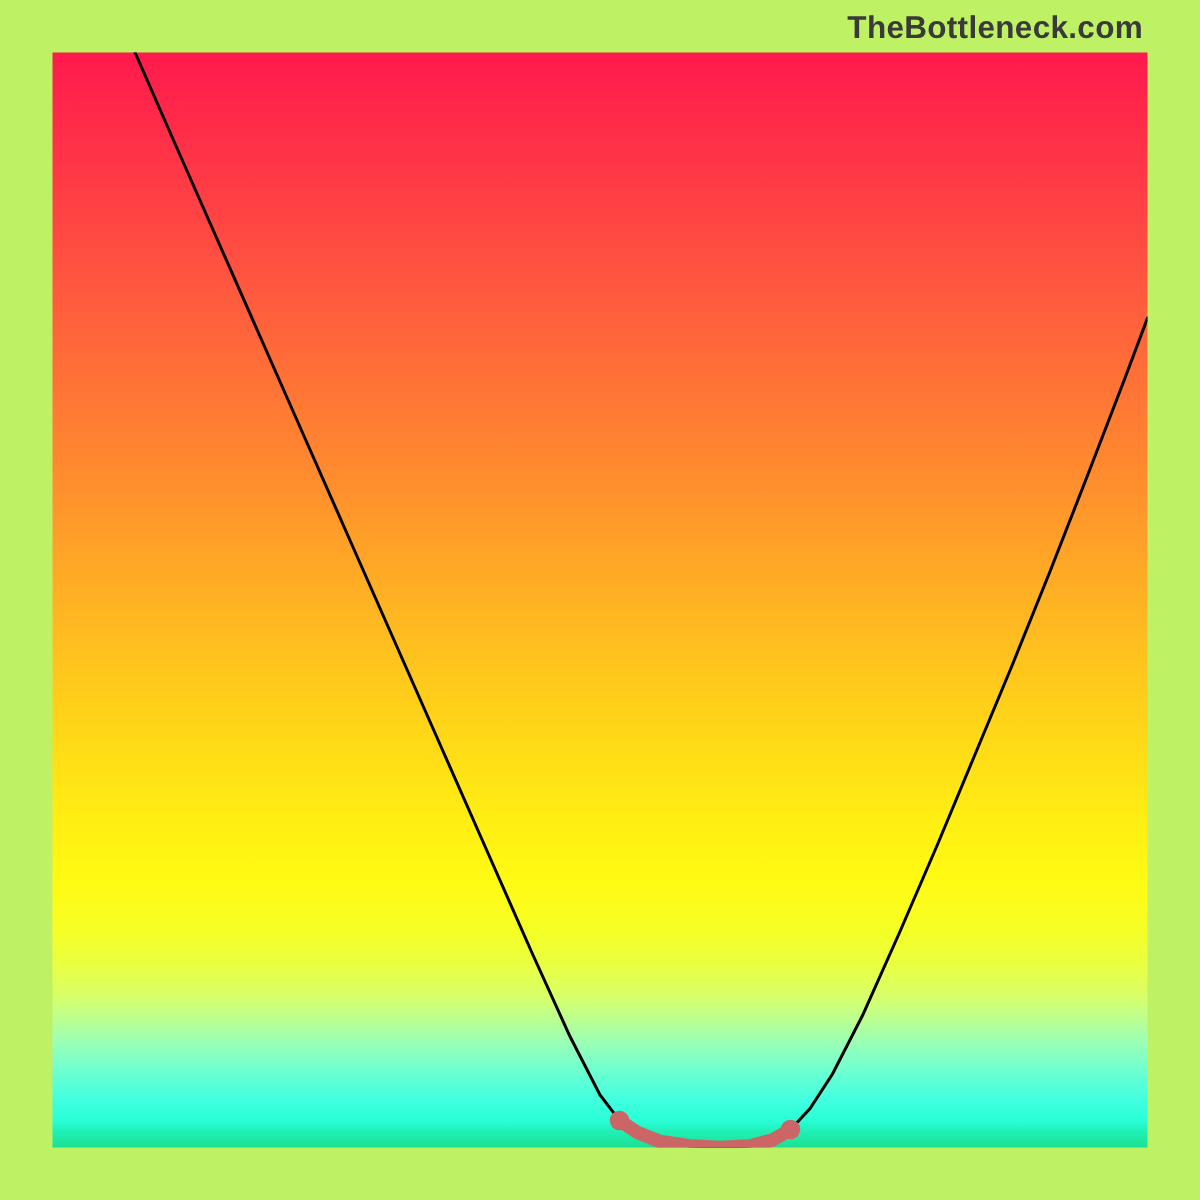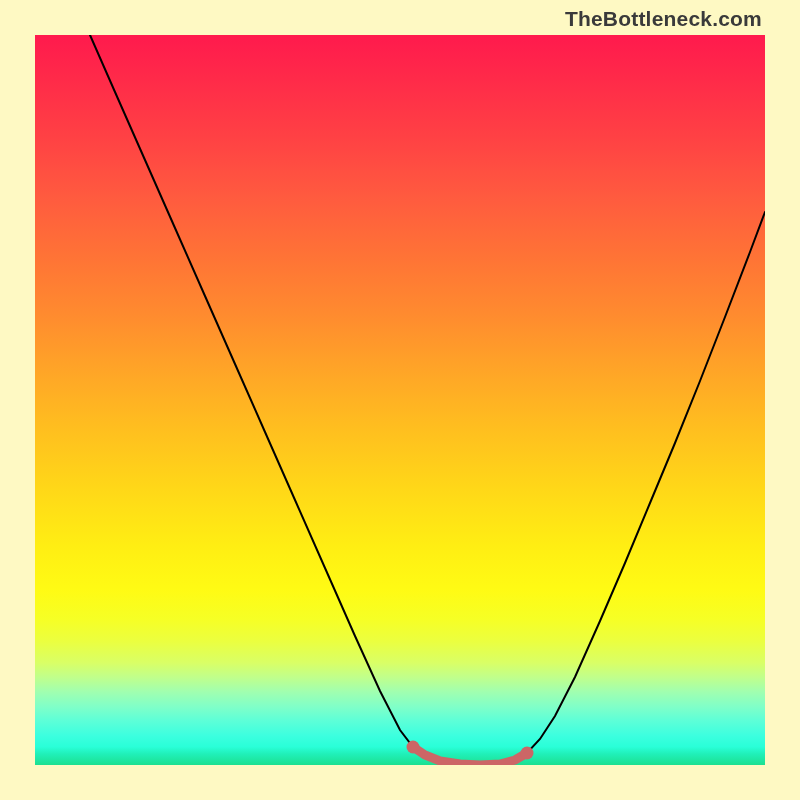--- a/index.html
+++ b/index.html
@@ -9,21 +9,21 @@
     height: 800px;
     background: #000;
     overflow: hidden;
   }
   .frame {
     position: absolute;
     left: 0;
     top: 0;
     width: 800px;
     height: 800px;
-    background: #fef9c3;
+    background: #bef264;
   }
   .gradient-area {
     position: absolute;
     left: 35px;
     top: 35px;
     width: 730px;
     height: 730px;
     background: linear-gradient(to bottom,
       #ff1a4d 0%,
       #ff2a49 6%,

